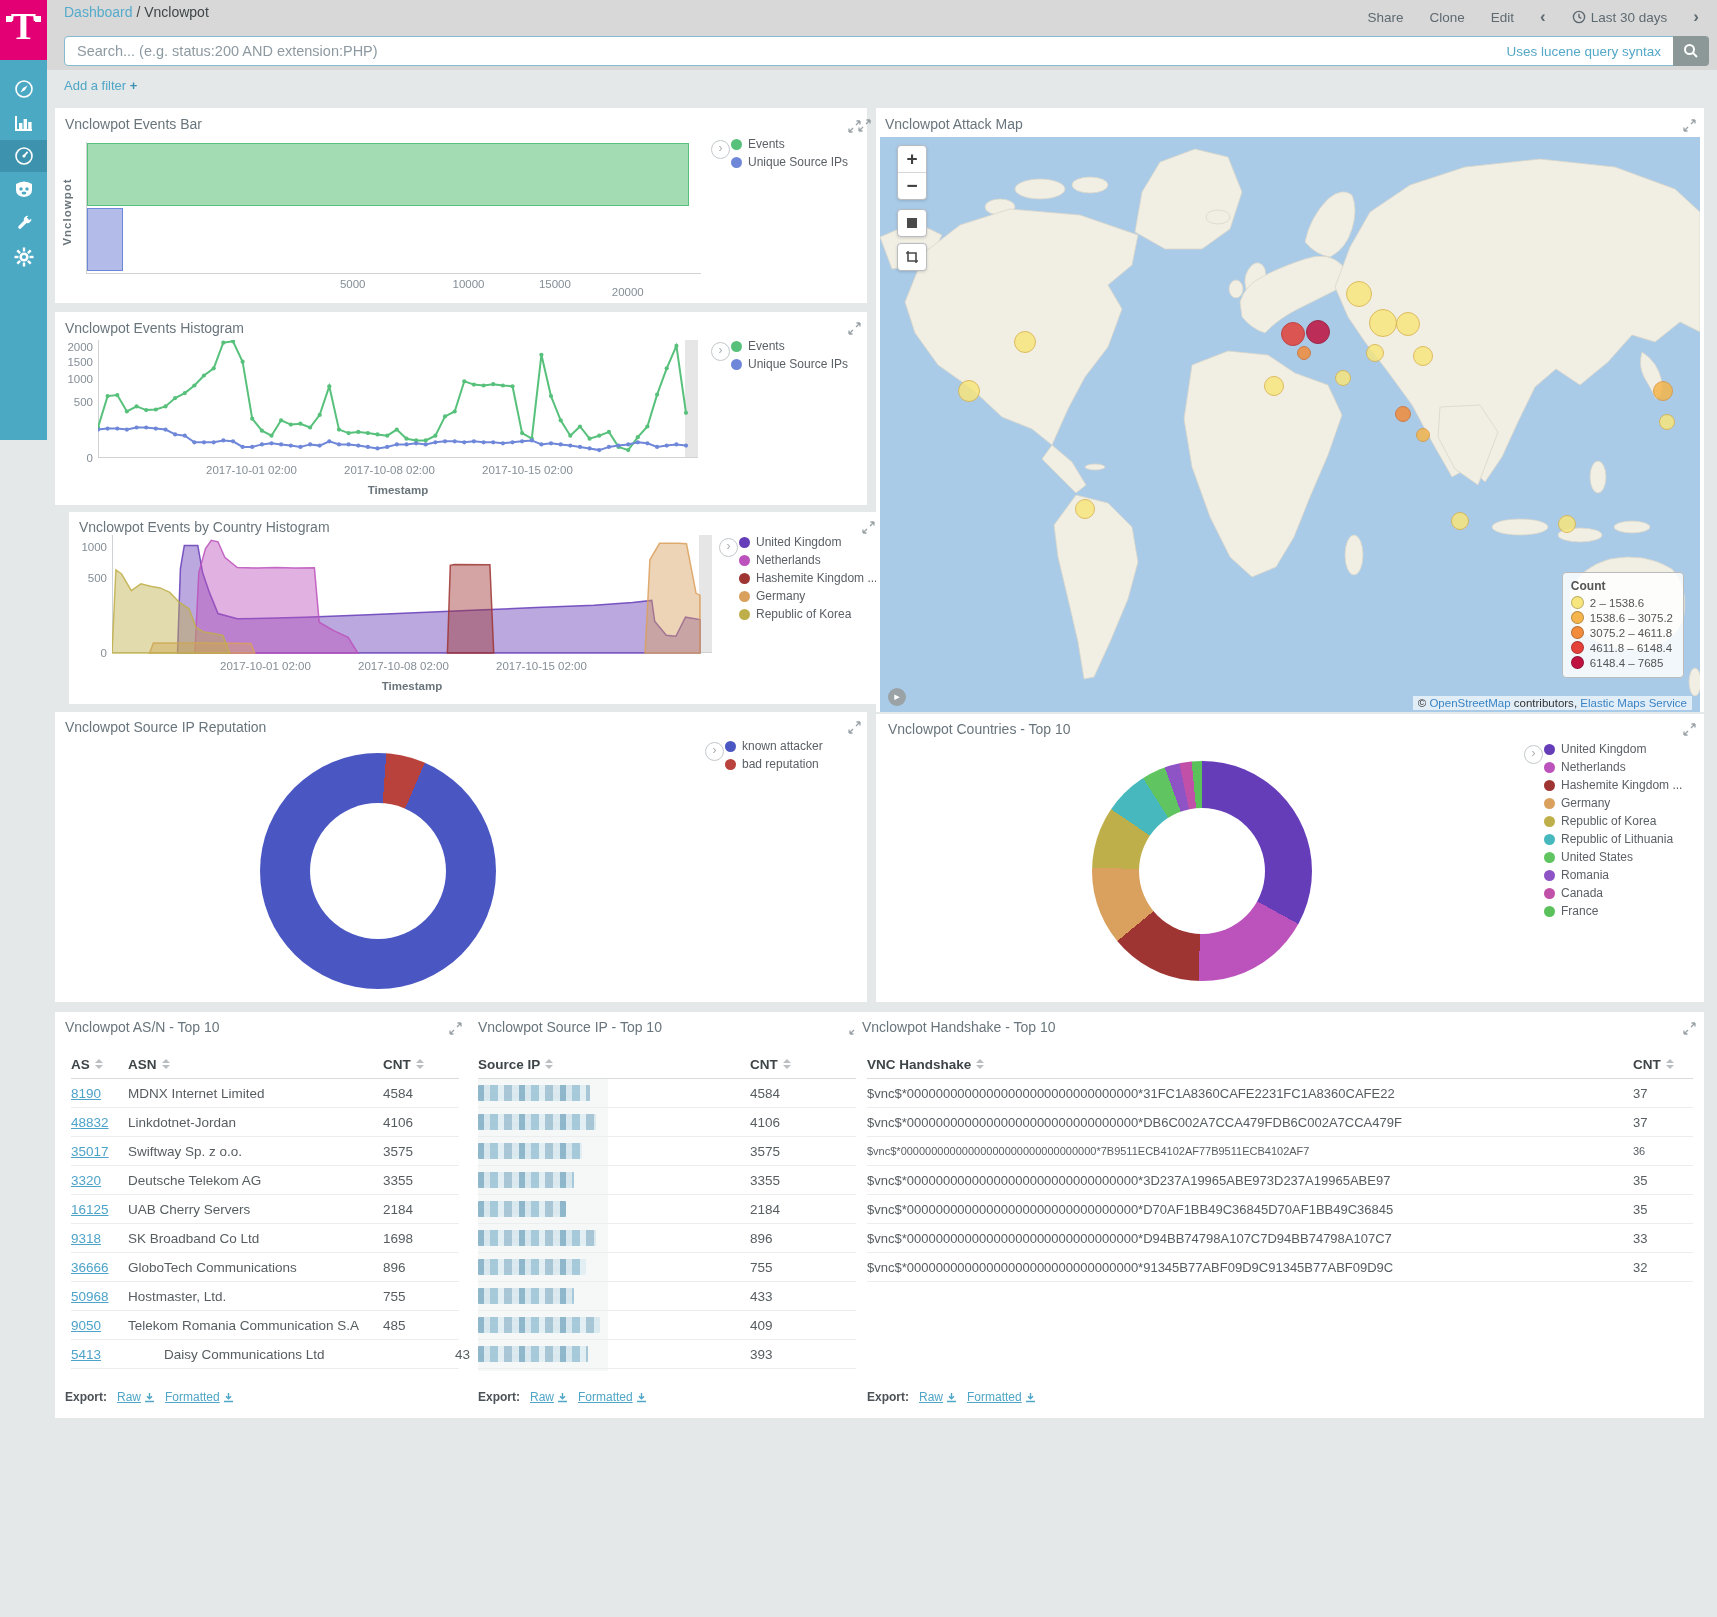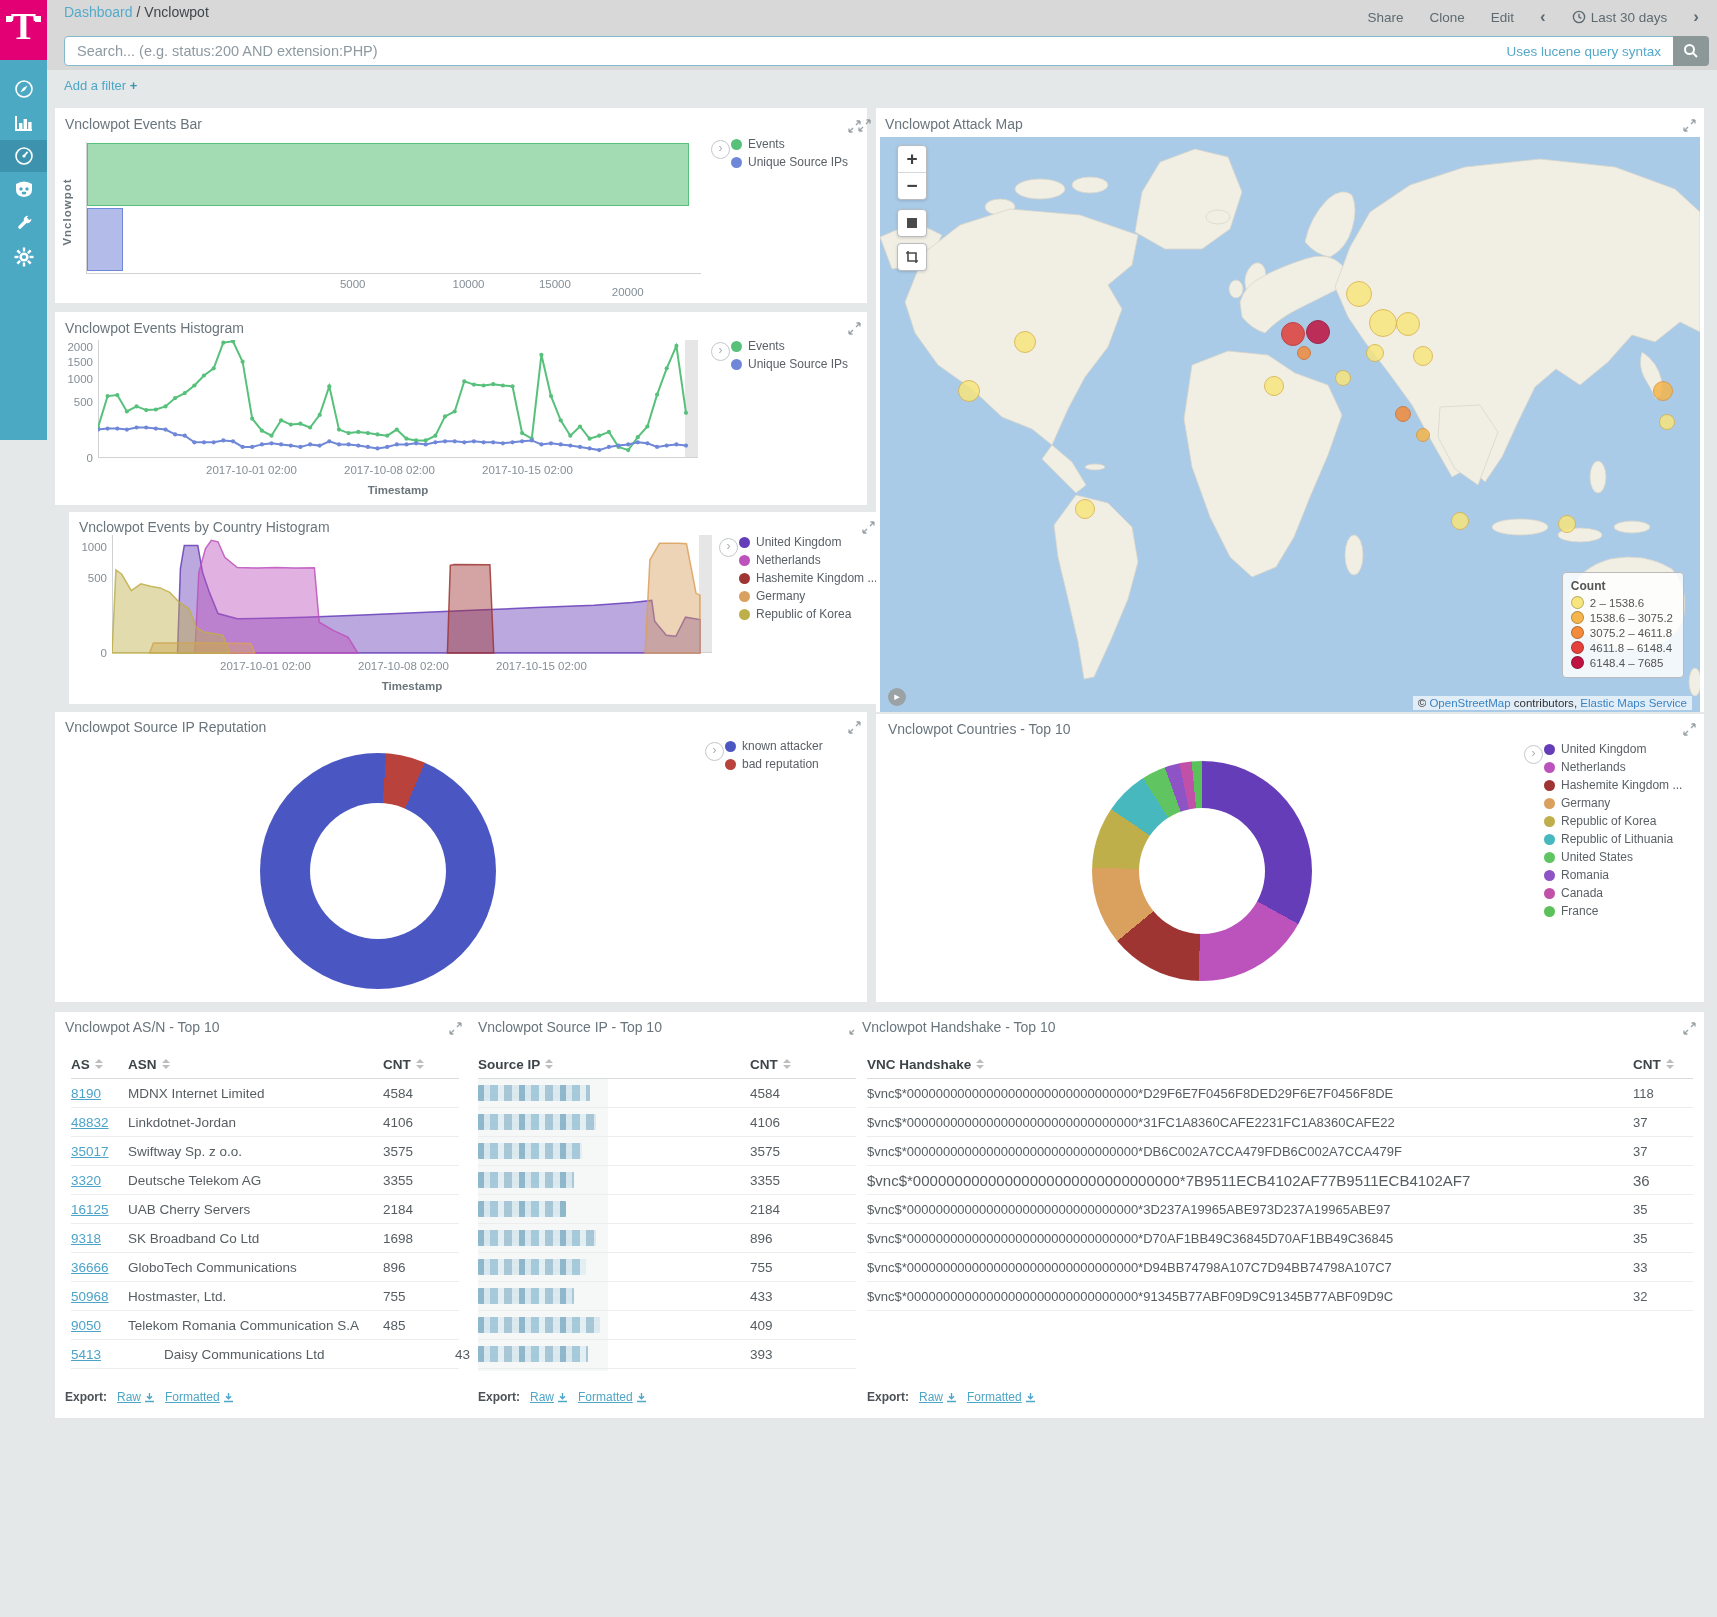--- a/index.html
+++ b/index.html
@@ -845,32 +845,28 @@
           </div>
           <div class="thcell">
             <span>CNT</span>
             <span class="sorticon">
               <i class="up"></i>
               <i class="dn"></i>
             </span>
           </div>
         </div>
         <div class="trow" style="grid-template-columns: 766px 1fr; font-size: 13px;">
-          <div style="white-space: nowrap;">$vnc$*00000000000000000000000000000000*D29F6E7F0456F8DED29F6E7F0456F8DE</div>
-          <div>118</div>
-        </div>
-        <div class="trow" style="grid-template-columns: 766px 1fr; font-size: 13px;">
           <div style="white-space: nowrap;">$vnc$*00000000000000000000000000000000*31FC1A8360CAFE2231FC1A8360CAFE22</div>
           <div>37</div>
         </div>
         <div class="trow" style="grid-template-columns: 766px 1fr; font-size: 13px;">
           <div style="white-space: nowrap;">$vnc$*00000000000000000000000000000000*DB6C002A7CCA479FDB6C002A7CCA479F</div>
           <div>37</div>
         </div>
-        <div class="trow" style="grid-template-columns: 766px 1fr; font-size: 15px;">
+        <div class="trow" style="grid-template-columns: 766px 1fr; font-size: 11px;">
           <div style="white-space: nowrap;">$vnc$*00000000000000000000000000000000*7B9511ECB4102AF77B9511ECB4102AF7</div>
           <div>36</div>
         </div>
         <div class="trow" style="grid-template-columns: 766px 1fr; font-size: 13px;">
           <div style="white-space: nowrap;">$vnc$*00000000000000000000000000000000*3D237A19965ABE973D237A19965ABE97</div>
           <div>35</div>
         </div>
         <div class="trow" style="grid-template-columns: 766px 1fr; font-size: 13px;">
           <div style="white-space: nowrap;">$vnc$*00000000000000000000000000000000*D70AF1BB49C36845D70AF1BB49C36845</div>
           <div>35</div>

